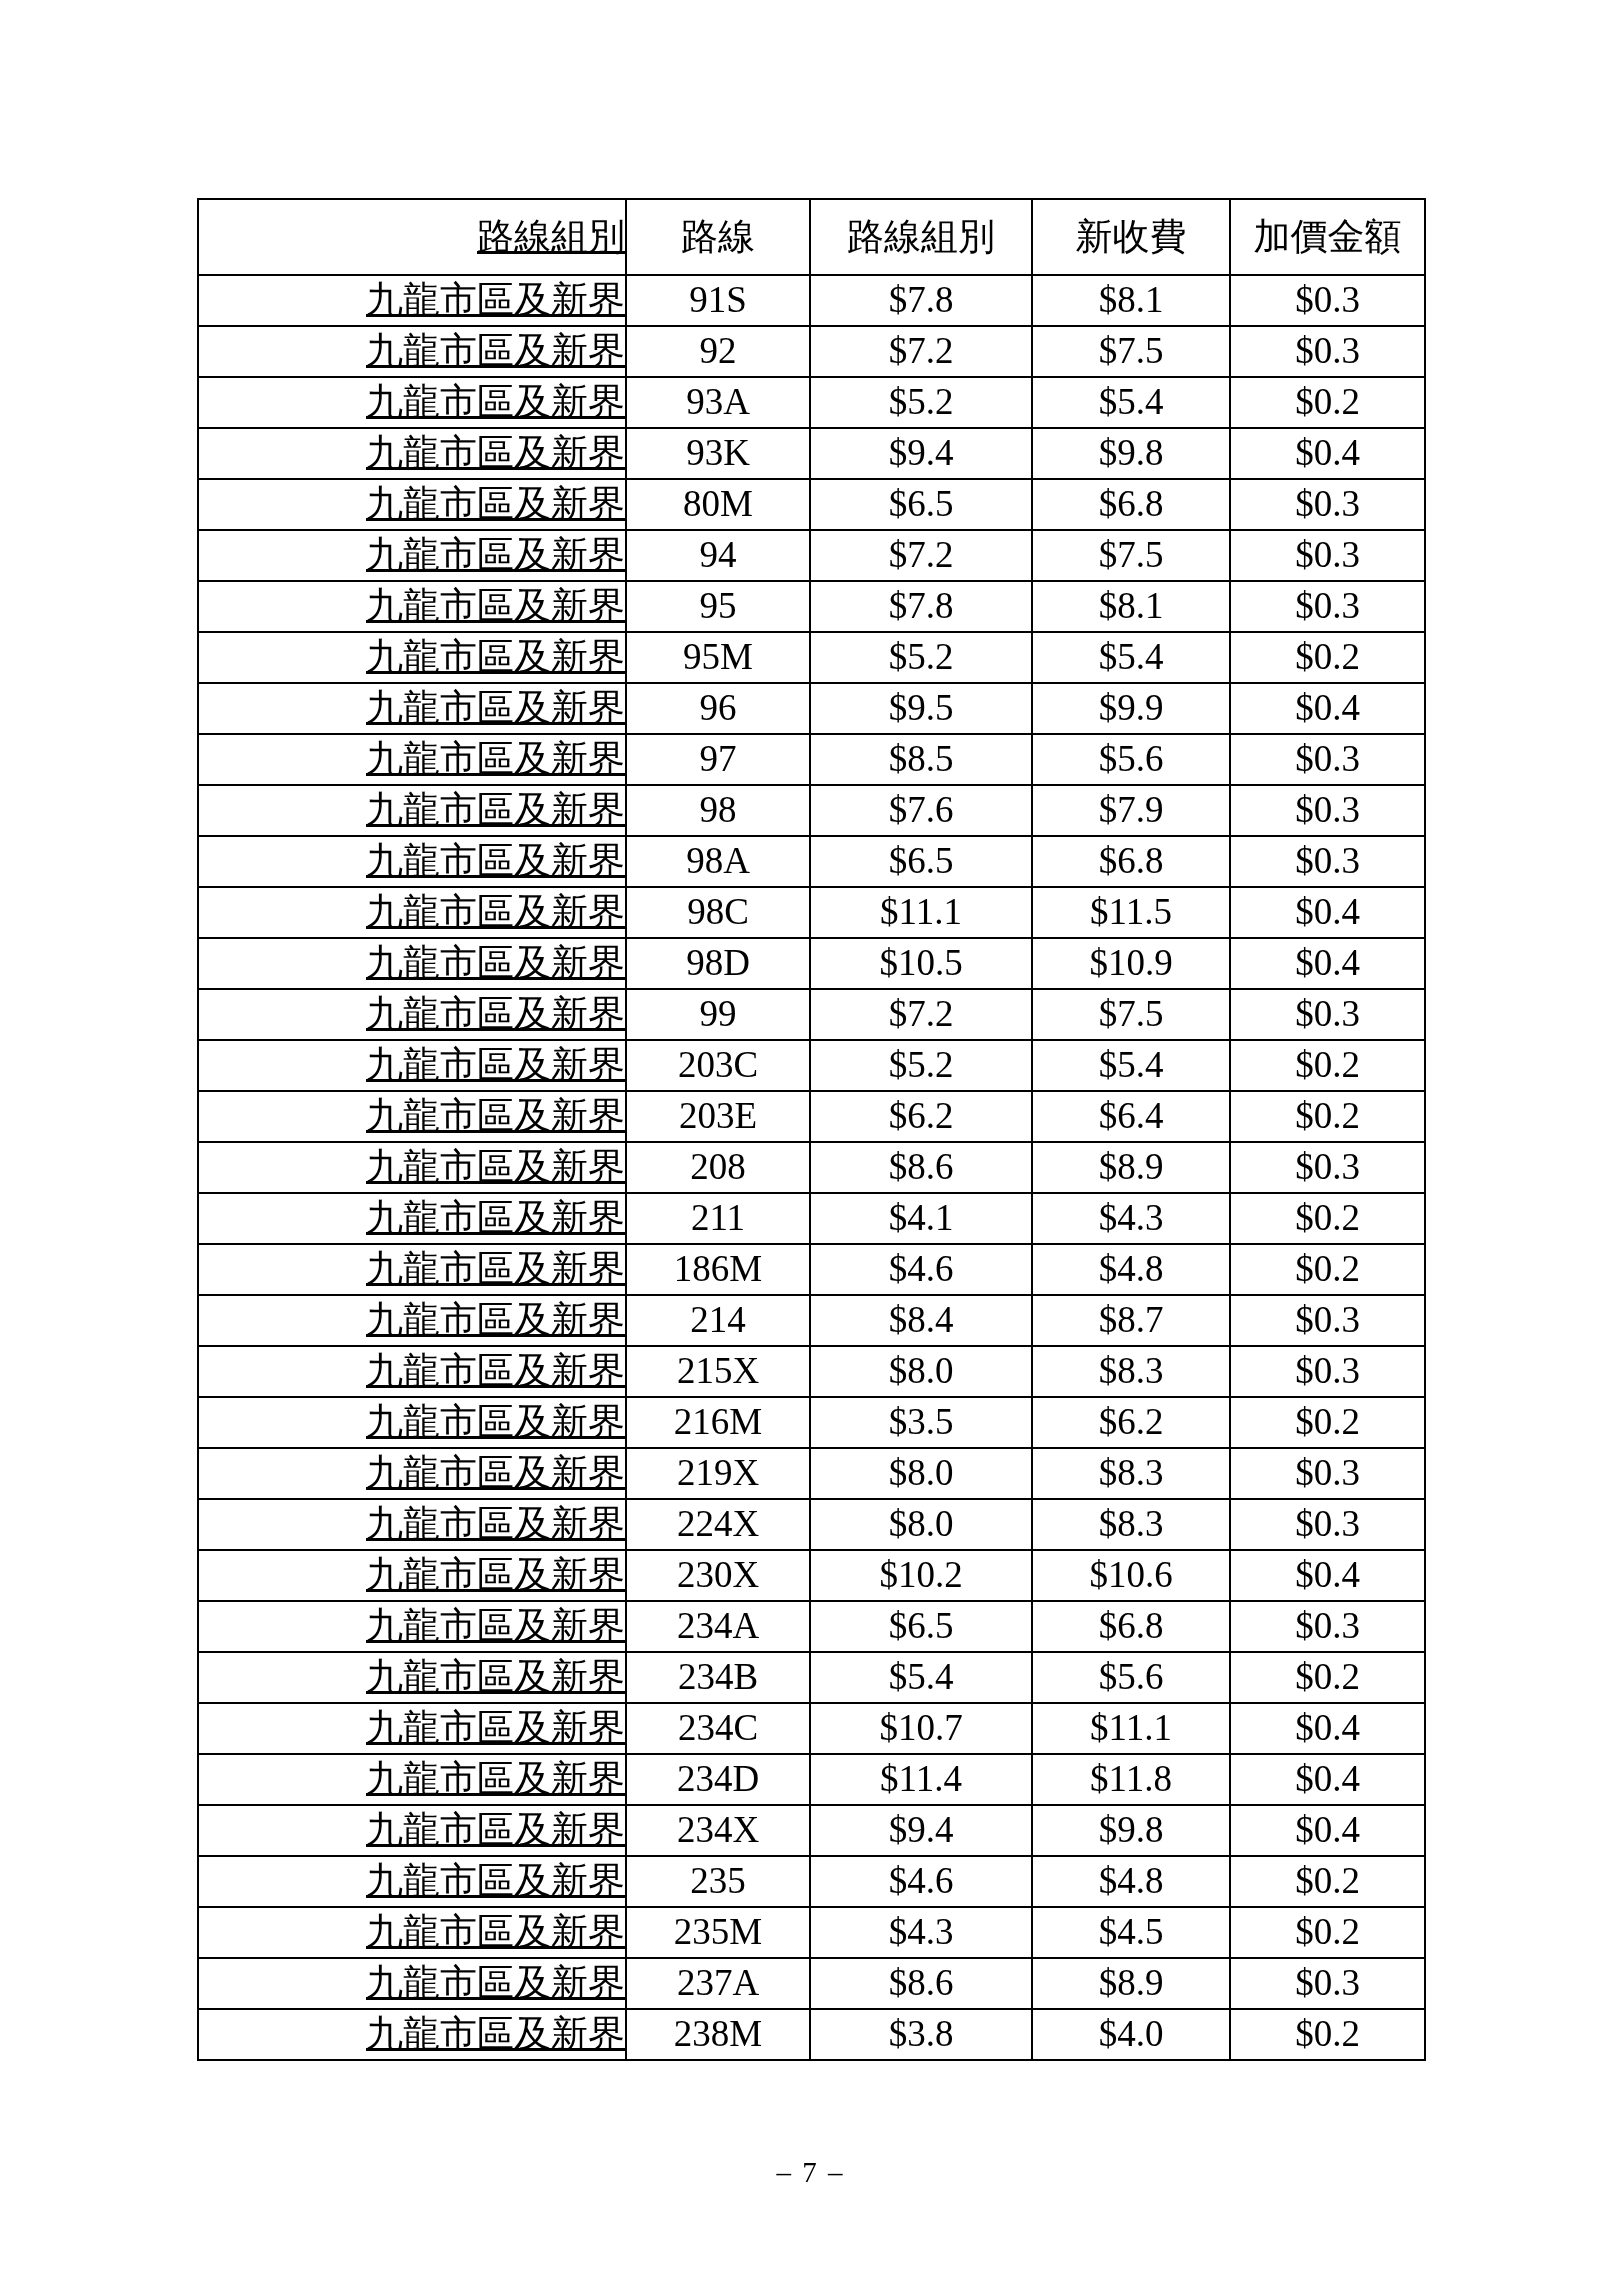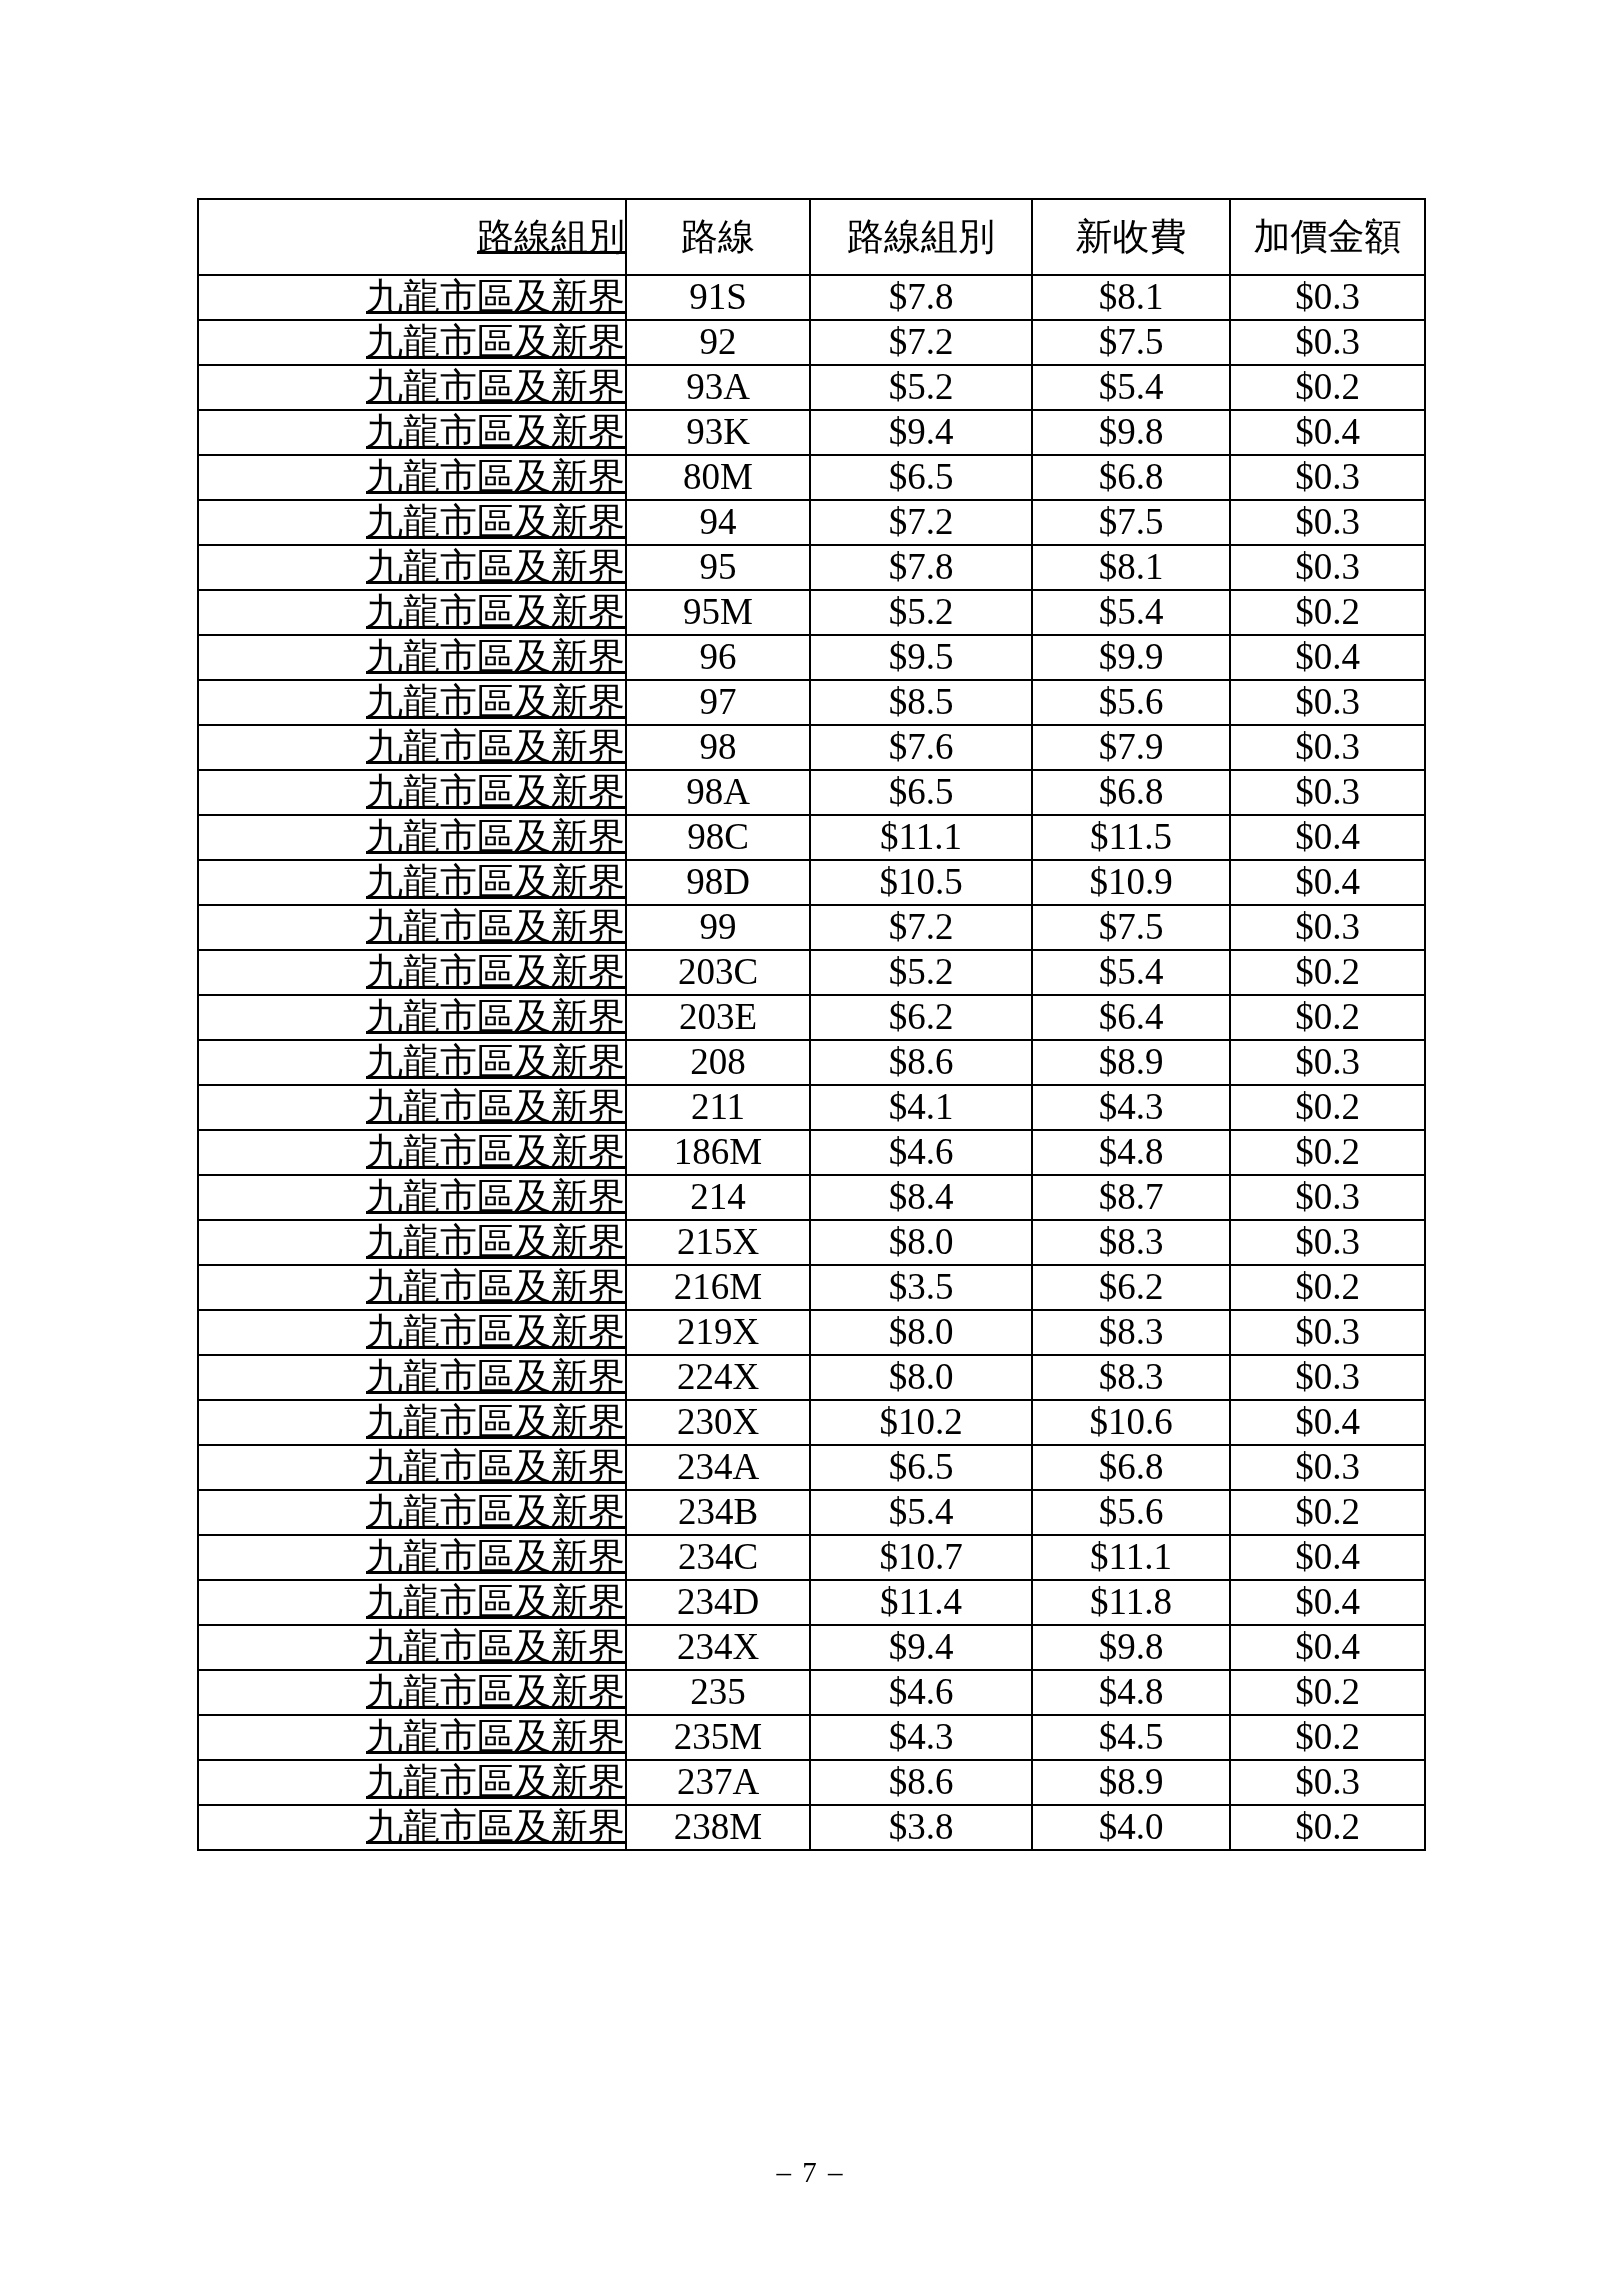--- a/index.html
+++ b/index.html
@@ -35,21 +35,21 @@
     border: 2.9px solid #000000;
     font-size: 37px;
     font-weight: normal;
     line-height: 1.1;
     padding: 0;
     white-space: nowrap;
     overflow: hidden;
     vertical-align: middle;
   }
   table.fare thead tr { height: 76px; }
-  table.fare tbody tr { height: 45px; }
+  table.fare tbody tr { height: 51px; }
 
   .cell-left   { text-align: right; padding-left: 5.9px; text-decoration: underline; }
   .cell-center { text-align: center; }
 
   .footer {
     position: absolute;
     left: 0;
     top: 2156px;
     width: 1621px;
     text-align: center;

